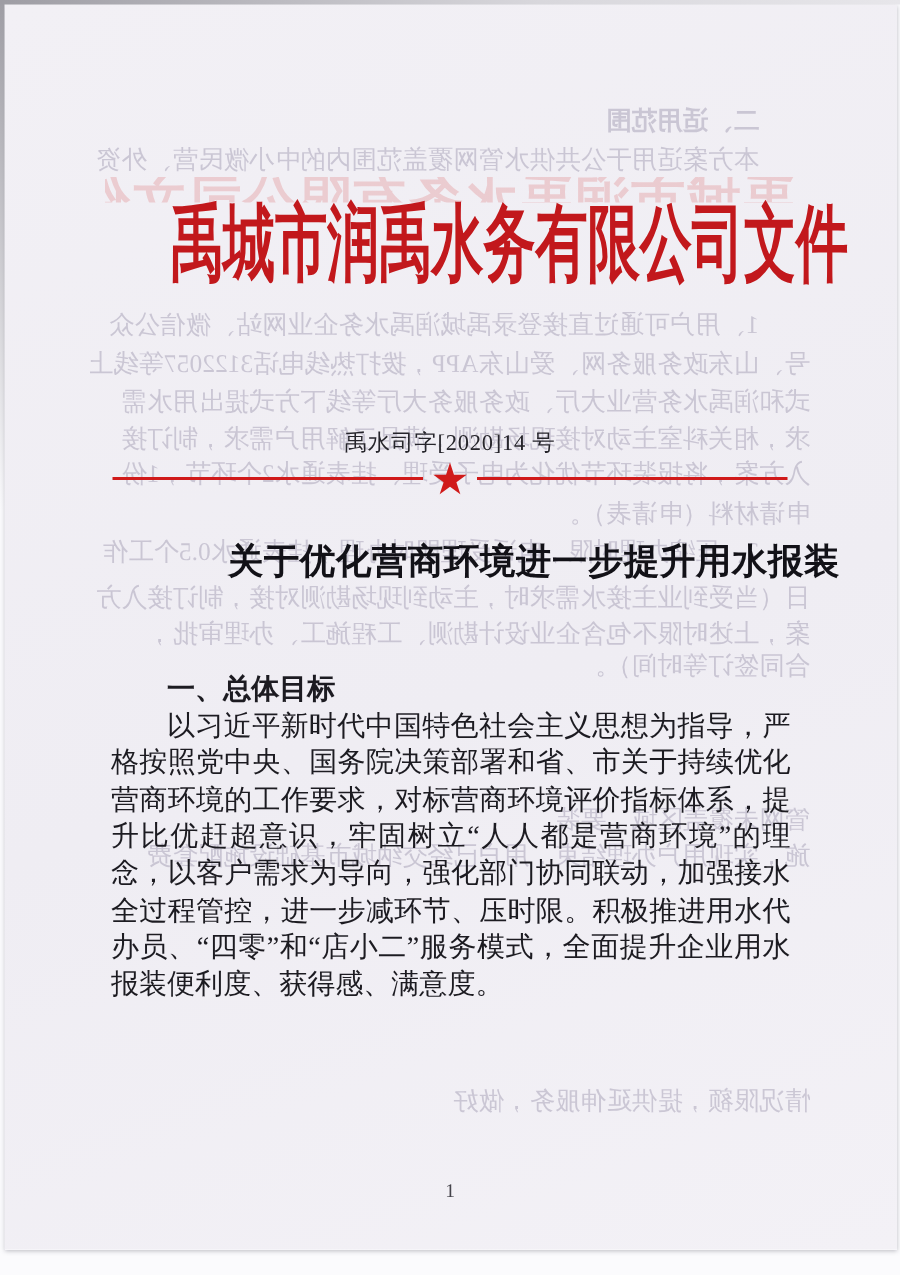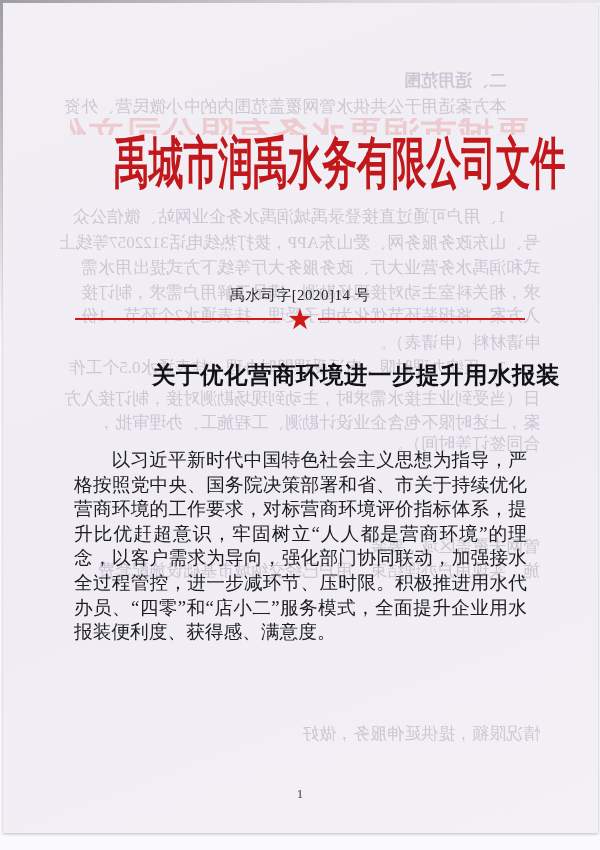--- a/index.html
+++ b/index.html
@@ -112,16 +112,17 @@
   <div class="rule-line"></div>
   <div class="star">★</div>
   <div class="rule-line"></div>
 </div>
 
 <div class="doc-title">
   <div>关于优化营商环境进一步提升用水报装</div>
 </div>
 
 <div class="body-text">
+  <h2>一、总体目标</h2>
   <p>以习近平新时代中国特色社会主义思想为指导，严格按照党中央、国务院决策部署和省、市关于持续优化营商环境的工作要求，对标营商环境评价指标体系，提升比优赶超意识，牢固树立“人人都是营商环境”的理念，以客户需求为导向，强化部门协同联动，加强接水全过程管控，进一步减环节、压时限。积极推进用水代办员、“四零”和“店小二”服务模式，全面提升企业用水报装便利度、获得感、满意度。</p>
 </div>
 
 <div class="page-number">1</div>
 
 </body></html>

